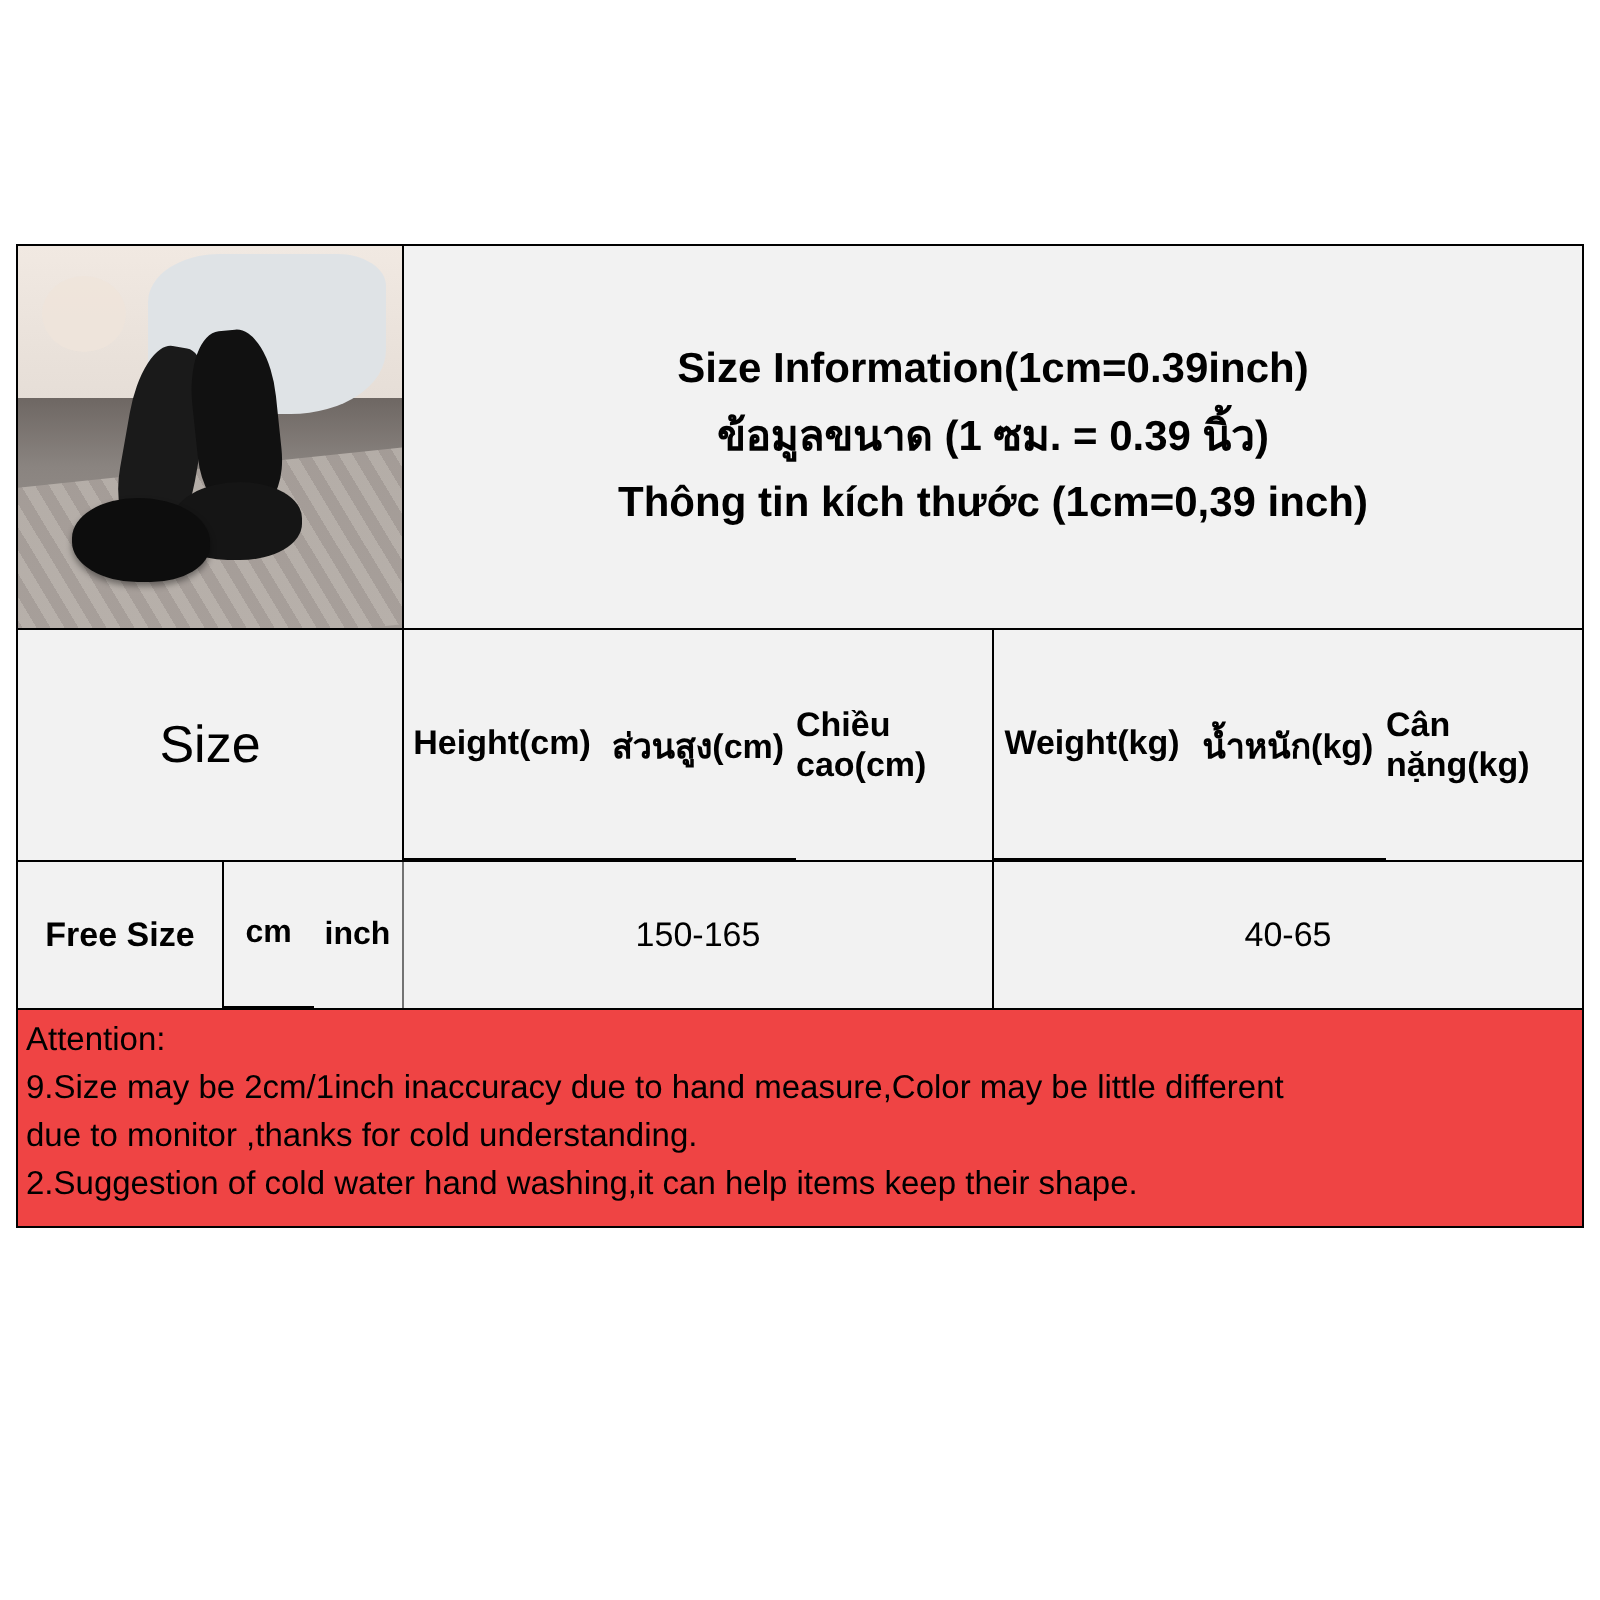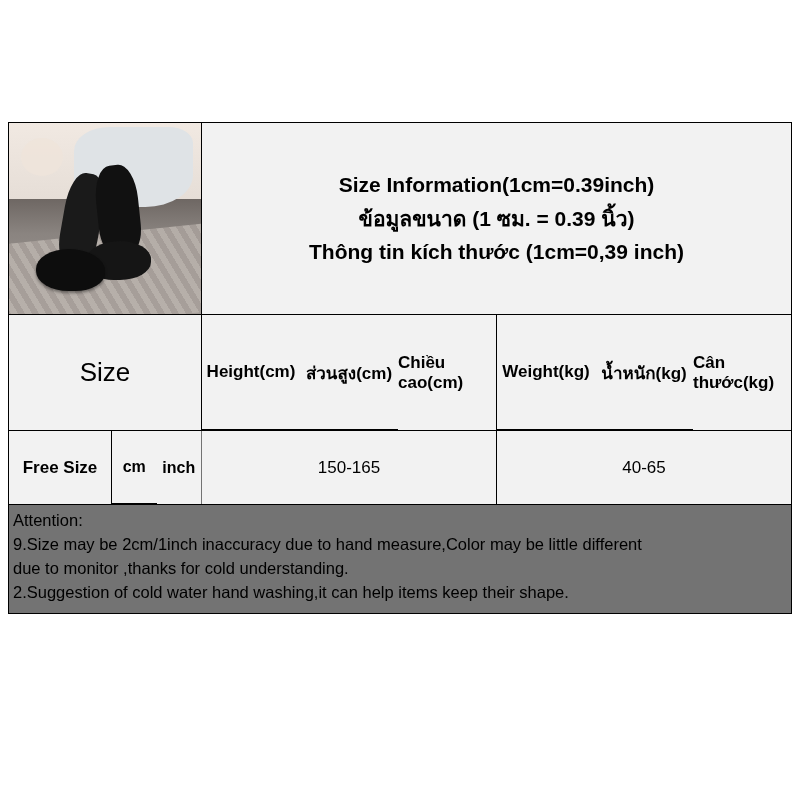--- a/index.html
+++ b/index.html
@@ -231,21 +231,21 @@
     align-items: center;
     justify-content: center;
     font-size: 17px;
     box-sizing: border-box;
   }
   .value-cell.bordered {
     border-right: 1px solid #000000;
   }
   
   .attention {
-    background: #737373;
+    background: #ef4444;
     padding: 4px 4px 8px 4px;
     box-sizing: border-box;
   }
   .attention p {
     margin: 0;
     font-size: 16.5px;
     line-height: 1.45;
     color: #000;
   }
 </style>
@@ -282,21 +282,21 @@
 
       <div class="col-stack bordered">
         <div class="sub">Height(cm)</div>
         <div class="sub">ส่วนสูง(cm)</div>
         <div class="sub">Chiều cao(cm)</div>
       </div>
 
       <div class="col-stack">
         <div class="sub">Weight(kg)</div>
         <div class="sub">น้ำหนัก(kg)</div>
-        <div class="sub">Cân thước(kg)</div>
+        <div class="sub">Cân nặng(kg)</div>
       </div>
     </div>
 
     <div class="data-row">
       <div class="freesize-cell">Free Size</div>
       <div class="unit-cell">
         <div class="unit">cm</div>
         <div class="unit">inch</div>
       </div>
       <div class="value-cell bordered">150-165</div>

